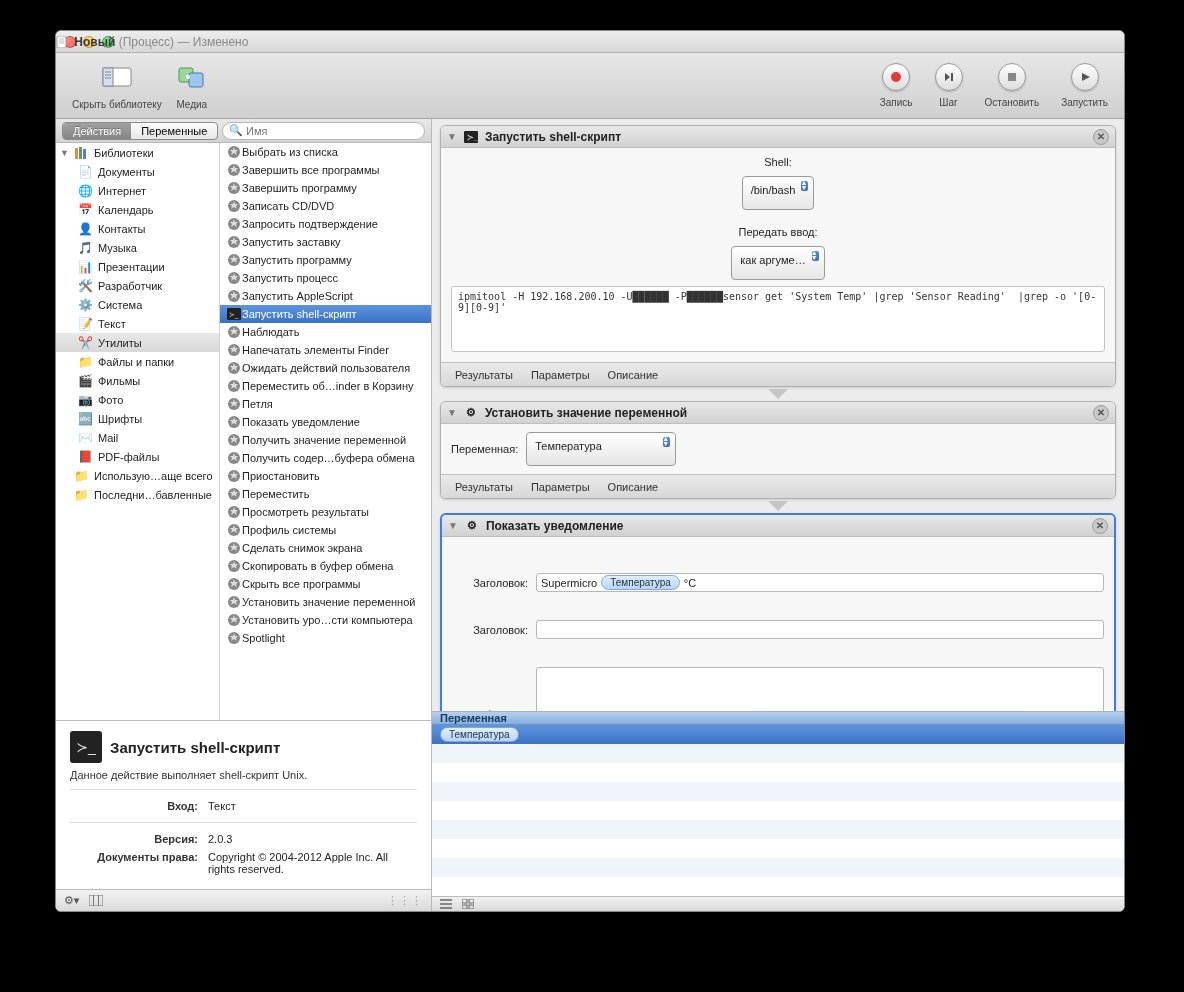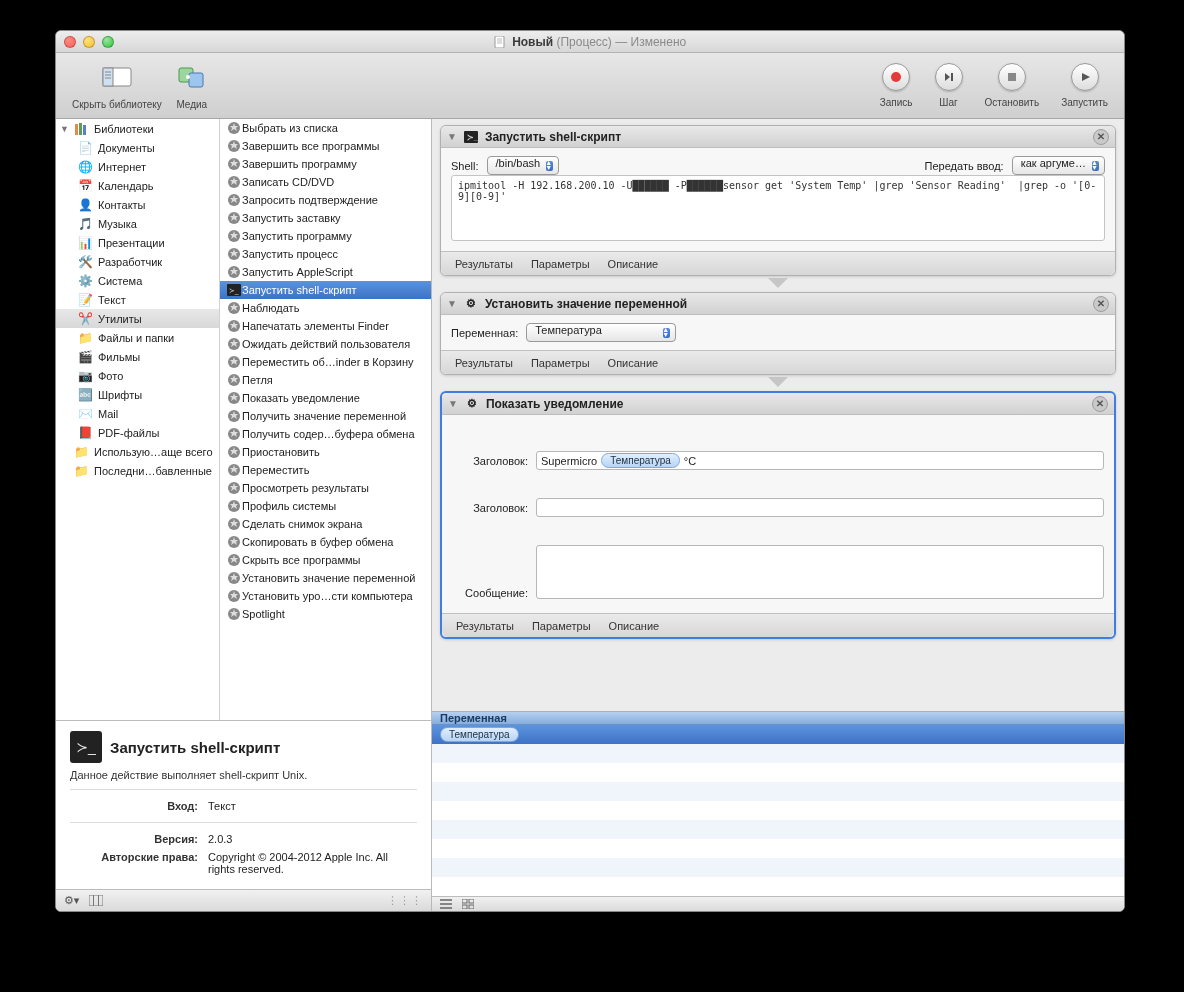--- a/index.html
+++ b/index.html
@@ -2,21 +2,21 @@
 <html><head>
 <meta charset="utf-8">
 <style>
 * { box-sizing: border-box; margin: 0; padding: 0; }
 body { background: #000; font-family: "Lucida Grande", Helvetica, Arial, sans-serif; font-size: 11px; width: 1184px; height: 992px; overflow: hidden; color: #222; }
 .window { position: absolute; top: 30px; left: 55px; width: 1070px; height: 882px; background: #ececec; border-radius: 6px; box-shadow: 0 12px 40px rgba(0,0,0,.6); overflow: hidden; display: flex; flex-direction: column; border: 1px solid #888; }
 .titlebar { height: 22px; background: linear-gradient(#ededed, #d7d7d7); border-bottom: 1px solid #b3b3b3; display: flex; align-items: center; padding: 0 8px; position: relative; }
 .traffic { display: flex; gap: 7px; }
 .dot { width: 12px; height: 12px; border-radius: 50%; border: 1px solid rgba(0,0,0,.25); }
 .dot.r{background:radial-gradient(circle at 35% 30%,#ff8a80,#ff5f57);} .dot.y{background:radial-gradient(circle at 35% 30%,#ffe27a,#ffbd2e);} .dot.g{background:radial-gradient(circle at 35% 30%,#9de39d,#28c840);}
-.title { position:absolute; left:0; right:0; text-align:center; font-size:12px; color:#4a4a4a; pointer-events:none; }
+.title { position:absolute; left:0; right:0; text-align:left; font-size:12px; color:#4a4a4a; pointer-events:none; }
 .title .docname{font-weight:bold;color:#3a3a3a;} .title .sub{color:#8a8a8a;}
 .title-icon{display:inline-block;width:12px;height:12px;vertical-align:-2px;margin-right:3px;}
 .toolbar { height: 66px; background: linear-gradient(#e7e7e7, #cfcfcf); border-bottom: 1px solid #a7a7a7; display: flex; align-items: center; padding: 0 10px; }
 .tb-item { display:flex; flex-direction:column; align-items:center; gap:6px; padding:0 6px; cursor:default; }
 .tb-icon { width: 36px; height: 32px; display:flex; align-items:center; justify-content:center; }
 .tb-label { font-size: 10px; color: #444; }
 .tb-spacer { flex:1; }
 .tb-right { display:flex; gap:10px; }
 .tb-btn-round { width:28px; height:28px; border-radius:50%; background:linear-gradient(#fff,#ddd); border:1px solid #999; display:flex; align-items:center; justify-content:center; box-shadow: inset 0 1px 0 #fff, 0 1px 2px rgba(0,0,0,.2); }
 .body { flex:1; display:flex; min-height:0; }
@@ -52,21 +52,21 @@
 .rightcol { flex:1; display:flex; flex-direction:column; background:#ececec; }
 .workflow { flex:1; overflow-y:auto; padding:6px 8px; display:flex; flex-direction:column; gap:8px; }
 .action-card { border:1px solid #b0b0b0; border-radius:6px; background:#f3f3f3; box-shadow:0 1px 3px rgba(0,0,0,.15); }
 .action-card.sel { border:2px solid #3d7ee0; }
 .card-head { height:22px; background:linear-gradient(#e8e8e8,#d1d1d1); border-bottom:1px solid #bebebe; border-radius:6px 6px 0 0; display:flex; align-items:center; padding:0 6px; gap:6px; font-weight:bold; font-size:12px; }
 .card-head .disc{color:#777;font-size:10px;}
 .card-head .icn{width:16px;height:16px;display:flex;align-items:center;justify-content:center;font-size:11px;}
 .card-head .close{margin-left:auto;width:16px;height:16px;border-radius:50%;background:#c9c9c9;border:1px solid #9e9e9e;display:flex;align-items:center;justify-content:center;color:#555;font-size:10px;}
 .card-body { padding:8px 10px; background:#f7f7f7; }
 .card-tabs { height:24px; background:linear-gradient(#eaeaea,#d7d7d7); border-top:1px solid #c0c0c0; border-radius:0 0 6px 6px; display:flex; align-items:center; gap:18px; padding:0 14px; font-size:11px; color:#333; }
-.select-pill{display:inline-flex;align-items:center;height:19px;border:1px solid #999;border-radius:4px;background:linear-gradient(#fff,#e6e6e6);padding:0 18px 6px 8px;font-size:11px;position:relative;box-shadow:inset 0 1px 0 #fff;}
+.select-pill{display:inline-flex;align-items:center;height:34px;border:1px solid #999;border-radius:4px;background:linear-gradient(#fff,#e6e6e6);padding:0 18px 6px 8px;font-size:11px;position:relative;box-shadow:inset 0 1px 0 #fff;}
 .select-pill::after{content:"";position:absolute;right:5px;top:4px;width:7px;height:10px;background:linear-gradient(#5a88d8,#3a6cc8);border-radius:2px;}
 .select-pill .arrows{position:absolute;right:6px;top:3px;color:#fff;font-size:7px;line-height:5px;z-index:1;}
 .shell-row{display:flex;align-items:center;gap:8px;}
 .shell-label{font-size:11px;}
 .mono-area{width:100%;height:66px;border:1px solid #c4c4c4;border-radius:3px;background:#fff;padding:4px 6px;font-family:Monaco,Menlo,monospace;font-size:10px;color:#333;resize:none;}
 .form-row{display:flex;align-items:center;gap:8px;margin-bottom:6px;font-size:11px;margin-top:28px;}
 .form-row label{width:76px;text-align:right;}
 .txt{flex:1;height:19px;border:1px solid #b7b7b7;border-radius:3px;background:#fff;font-size:11px;padding:0 4px;display:flex;align-items:center;gap:4px;}
 .var-pill{display:inline-flex;align-items:center;height:15px;border-radius:9px;background:linear-gradient(#e0efff,#b8d4f5);border:1px solid #7fa9d8;padding:0 8px;font-size:10px;color:#234;}
 .msgbox{flex:1;height:54px;border:1px solid #b7b7b7;border-radius:3px;background:#fff;}
@@ -157,20 +157,30 @@
               <path d="M3 2l8 4-8 4z" fill="#555"></path>
             </svg>
           </div>
           <div class="tb-label">Запустить</div>
         </div>
     </div>
   </div>
 
   <div class="body">
     <div class="leftcol">
+      <div class="lib-bar">
+        <div class="seg">
+          <button class="active">Действия</button>
+          <button>Переменные</button>
+        </div>
+        <div class="search">
+          <span class="mag">🔍</span>
+          <input placeholder="Имя" style="">
+        </div>
+      </div>
       <div class="tree-actions">
         <div class="tree">
           <div class="tree-row" style="padding-left:4px;">
             <span class="disclose">▼</span>
             <span class="icon">
                 <svg width="14" height="12">
                   <rect x="0" y="1" width="3" height="11" fill="#e38b4a"></rect>
                   <rect x="4" y="0" width="3" height="12" fill="#5a9e5a"></rect>
                   <rect x="8" y="2" width="3" height="10" fill="#5a7fc8"></rect>
                 </svg>
@@ -528,21 +538,21 @@
         </tbody>
           </table>
         <hr class="info-hr">
         <table class="info-table">
           <tbody>
               <tr>
                 <td>Версия:</td>
                 <td>2.0.3</td>
               </tr>
           <tr>
-                <td>Авторские права:</td>
+                <td>Документы права:</td>
                 <td>Copyright © 2004-2012 Apple Inc.  All rights reserved.</td>
               </tr>
         </tbody>
           </table>
       </div>
 
       <div class="left-footer">
         <span>⚙︎▾</span>
         <span>
             <svg width="14" height="11">
@@ -564,21 +574,21 @@
             <span class="icn">
                 <svg width="14" height="12">
                   <rect width="14" height="12" rx="1" fill="#222"></rect>
                   <text x="3" y="9" font-size="8" fill="#ccc">≻_</text>
                 </svg>
               </span>
             <span>Запустить shell-скрипт</span>
             <span class="close">✕</span>
           </div>
           <div class="card-body">
-            <div class="shell-row" style="margin-bottom:0;">
+            <div class="shell-row" style="margin-bottom:6px;flex-direction:column;">
               <span class="shell-label">Shell:</span>
               <span class="select-pill">
                   <span>/bin/bash</span>
                   <span class="arrows">▲<br>▼</span>
                 </span>
               <span style="flex:1"></span>
               <span class="shell-label">Передать ввод:</span>
               <span class="select-pill">
                   <span>как аргуме…</span>
                   <span class="arrows">▲<br>▼</span>

